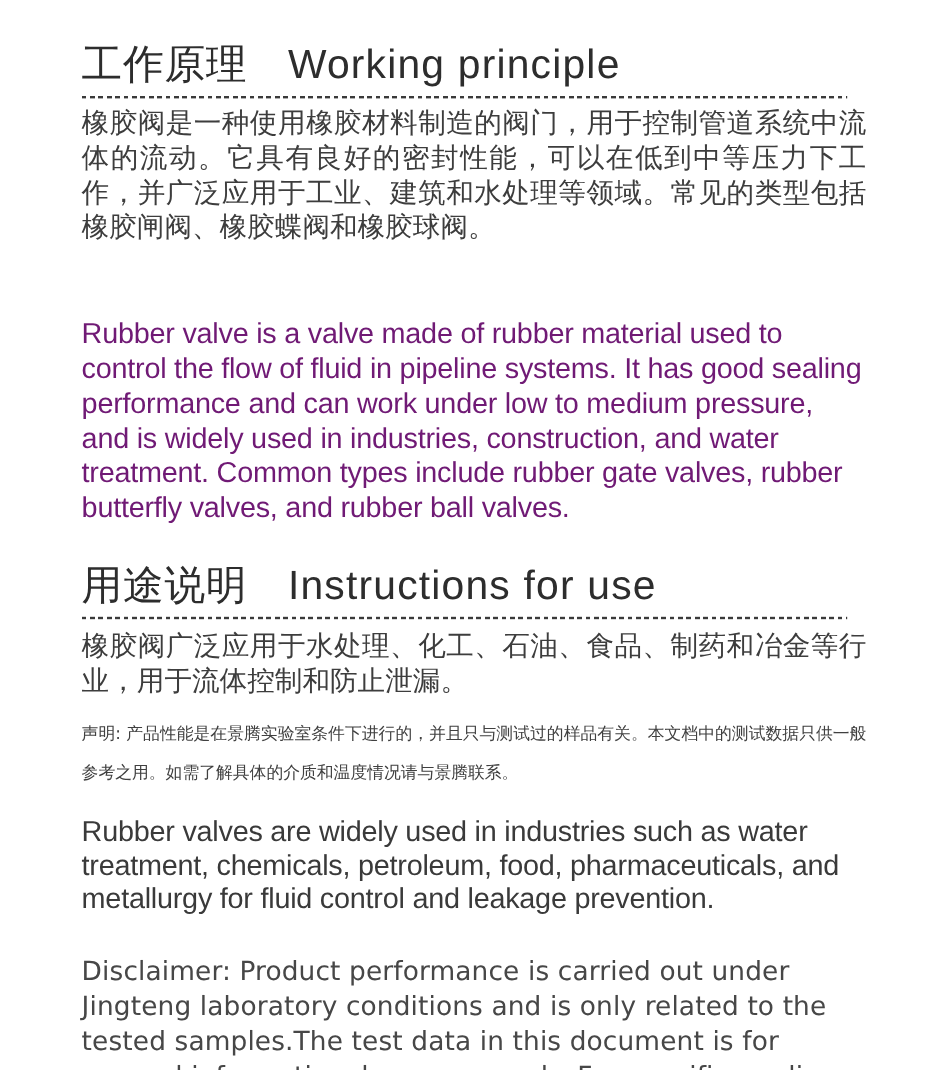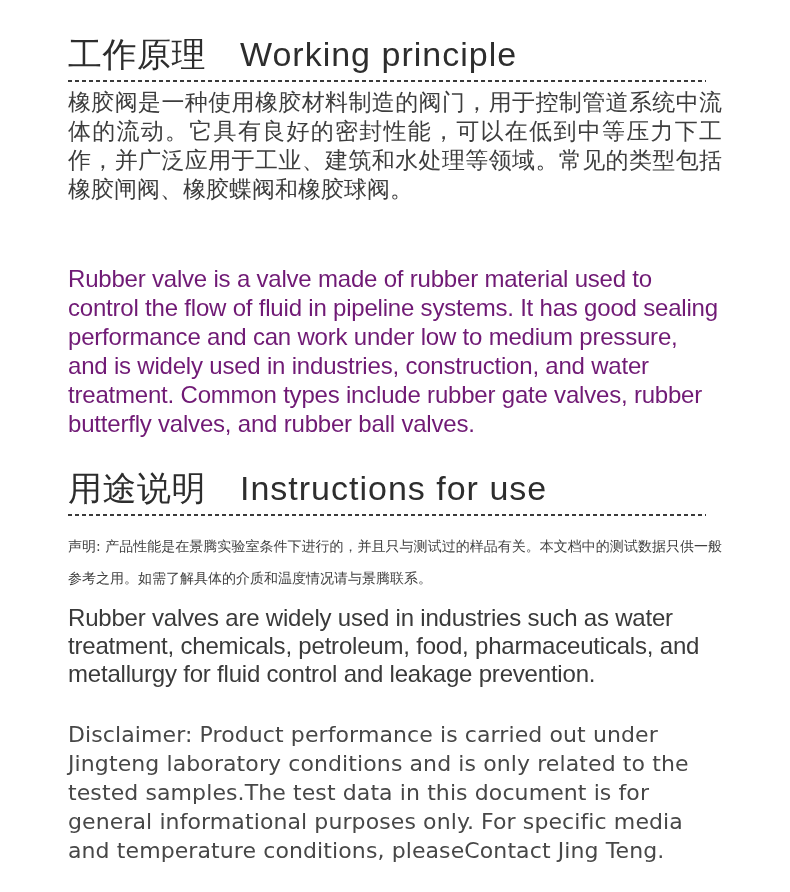--- a/index.html
+++ b/index.html
@@ -67,21 +67,21 @@
   }
   .disclaimer-zh {
     margin-top: 14px;
     font-size: 14px;
     line-height: 32px;
     color: #404040;
     font-family: "DejaVu Sans", "Liberation Sans", sans-serif;
     text-align: justify;
   }
   .para-en-2 {
-    margin-top: 10px;
+    margin-top: 20px;
     font-size: 24px;
     line-height: 28px;
     color: #3a3a3a;
     letter-spacing: -0.2px;
   }
   .disclaimer-en {
     margin-top: 32px;
     font-size: 22px;
     line-height: 29px;
     color: #474747;
@@ -103,18 +103,19 @@
     <p class="para-zh">橡胶阀是一种使用橡胶材料制造的阀门，用于控制管道系统中流体的流动。它具有良好的密封性能，可以在低到中等压力下工作，并广泛应用于工业、建筑和水处理等领域。常见的类型包括橡胶闸阀、橡胶蝶阀和橡胶球阀。</p>
     <p class="para-en-1">Rubber valve is a valve made of rubber material used to control the flow of fluid in pipeline systems. It has good sealing performance and can work under low to medium pressure, and is widely used in industries, construction, and water treatment. Common types include rubber gate valves, rubber butterfly valves, and rubber ball valves.</p>
   </section>
 
   <section>
     <h1 class="section-title section-2-title">
       <span class="title-zh">用途说明</span>
       <span class="title-en">Instructions for use</span>
     </h1>
     <div class="dashed-divider"></div>
+    <p class="para-zh para-zh-2">橡胶阀广泛应用于水处理、化工、石油、食品、制药和冶金等行业，用于流体控制和防止泄漏。</p>
     <p class="disclaimer-zh">声明: 产品性能是在景腾实验室条件下进行的，并且只与测试过的样品有关。本文档中的测试数据只供一般参考之用。如需了解具体的介质和温度情况请与景腾联系。</p>
     <p class="para-en-2">Rubber valves are widely used in industries such as water treatment, chemicals, petroleum, food, pharmaceuticals, and metallurgy for fluid control and leakage prevention.</p>
     <p class="disclaimer-en">Disclaimer: Product performance is carried out under Jingteng laboratory conditions and is only related to the tested samples.The test data in this document is for general informational purposes only. For specific media and temperature conditions, pleaseContact Jing Teng.</p>
   </section>
 
 </div>
 
 </body></html>

